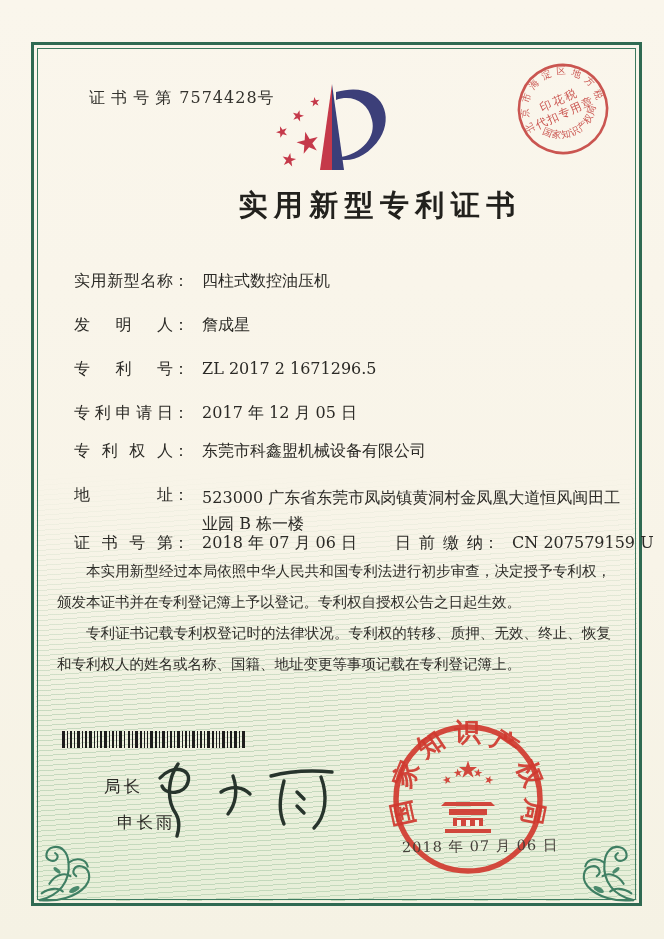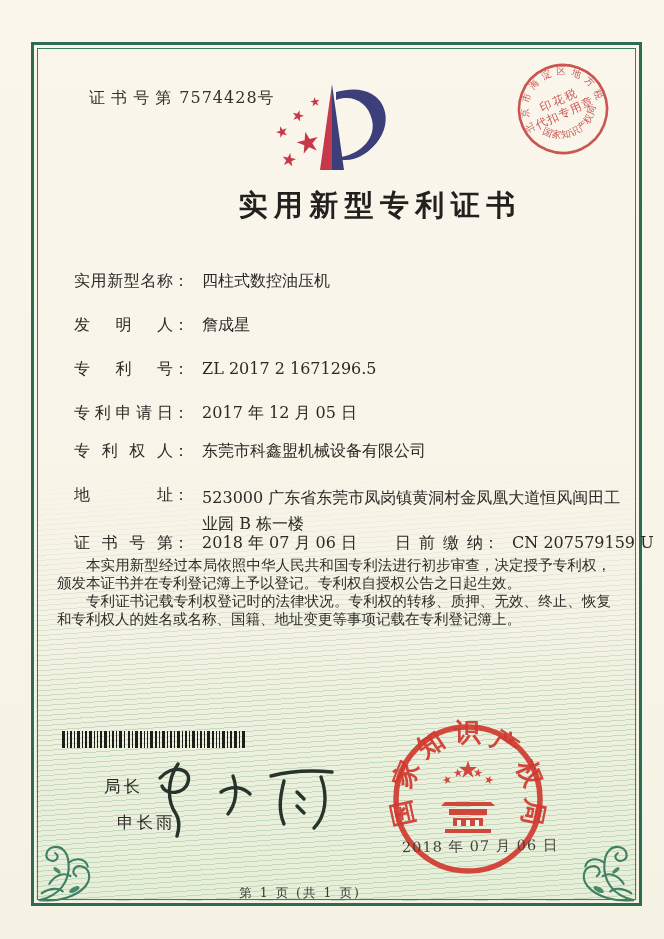--- a/index.html
+++ b/index.html
@@ -30,21 +30,21 @@
   .fields{position:absolute; left:57px; top:0; width:556px;}
   .frow{position:absolute; left:17px; font-size:16px; white-space:nowrap;}
   .frow .lab{display:inline-block; width:99px; text-align:justify; text-align-last:justify;
              vertical-align:top; color:#2b2a26;}
   .frow .col{display:inline-block; vertical-align:top;}
   .frow .val{display:inline-block; vertical-align:top; margin-left:8px; color:#2b2a26;}
   .frow .val.wrap{white-space:normal; width:432px; line-height:1.6;}
   .grant-right{position:absolute; left:321px; top:0; white-space:nowrap;}
   .grant-right .lab{width:88px;}
   .paras{position:absolute; left:57px; top:556px; width:554px; font-size:14.5px;
-         line-height:18px; text-align:justify; color:#2e2d29;}
+         line-height:31px; text-align:justify; color:#2e2d29;}
   .paras p{margin:0; text-indent:2em;}
   .barcode{position:absolute; left:62px; top:731px;}
   .signer-title{position:absolute; left:104px; top:776px; font-size:16.5px; letter-spacing:3px;}
   .signer-name{position:absolute; left:88px; top:812px; font-size:16.5px; letter-spacing:3px;margin-left:29px;}
   .signature{position:absolute; left:138px; top:748px;}
   .seal{position:absolute; left:383px; top:714px;}
   .seal-date{position:absolute; left:402px; top:837px; font-size:14.5px; color:#45403a;
              letter-spacing:1px; transform:rotate(-1deg); white-space:nowrap;}
   .tax-stamp{position:absolute; left:505px; top:51px; transform:rotate(-24deg); opacity:.88;}
   .footer{position:absolute; left:57px; width:486px; top:885px; text-align:center;
@@ -249,14 +249,13 @@
     <text font-size="9.5" fill="#c4403c" font-family="DejaVu Serif, serif">
       <textPath href="#taxTop" startOffset="4" textLength="152" lengthAdjust="spacing">北京市海淀区地方税务局</textPath>
     </text>
     <text x="58" y="52" font-size="11.5" fill="#c4403c" text-anchor="middle" letter-spacing="2" font-family="DejaVu Serif, serif">印花税</text>
     <text x="58" y="66" font-size="11.5" fill="#c4403c" text-anchor="middle" letter-spacing="1" font-family="DejaVu Serif, serif">代扣专用章</text>
     <text font-size="9.5" fill="#c4403c" font-family="DejaVu Serif, serif">
       <textPath href="#taxBottom" startOffset="2" textLength="70" lengthAdjust="spacing">国家知识产权局</textPath>
     </text>
   </svg>
 
-  <div class="footer">第 1 页 (共 1 页)</div>
 </div>
 
 </body></html>

